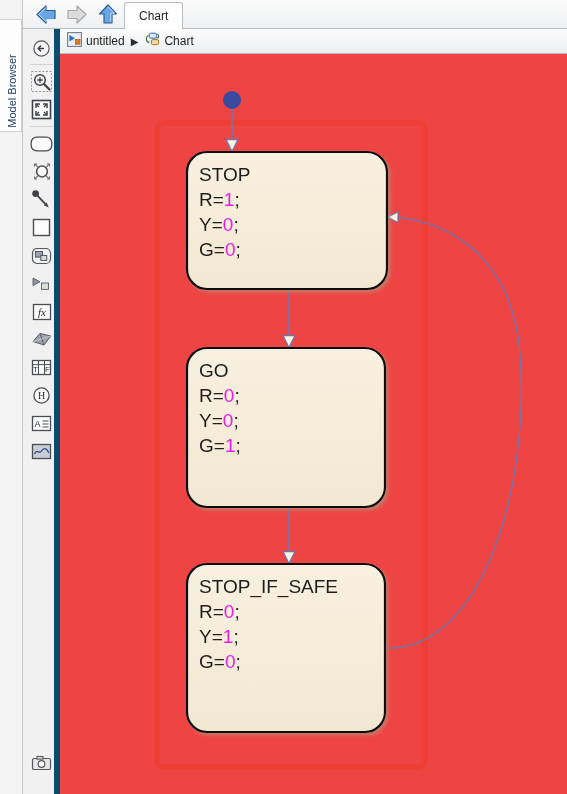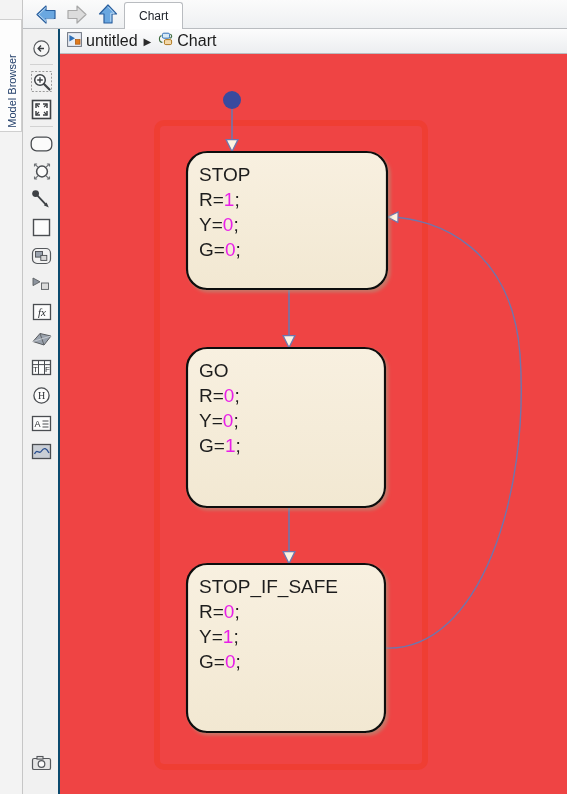--- a/index.html
+++ b/index.html
@@ -45,39 +45,39 @@
     position:absolute;left:101px;top:2px;height:27px;min-width:54px;
     background:#ffffff;border:1px solid #b9bcc0;border-bottom:none;
     border-radius:3px 3px 0 0;
     padding:0 14px;line-height:27px;text-align:center;
     font-size:12px;color:#20242b;box-sizing:border-box;cursor:pointer;
   }
 
   
   .palette{
     position:absolute;left:23px;top:29px;width:37px;height:765px;
-    background:#f1f1f1;border-right:2px solid #0c4a6e;
+    background:#f1f1f1;border-right:6px solid #0c4a6e;
     box-sizing:border-box;
   }
   .ptool{
     position:absolute;left:4px;width:29px;height:27px;
     display:flex;align-items:center;justify-content:center;cursor:pointer;
   }
   .psep{position:absolute;left:7px;width:23px;height:1px;background:#d2d2d2;}
 
   
   .breadcrumb{
     position:absolute;left:60px;top:29px;width:507px;height:25px;
     background:linear-gradient(#fcfcfc,#eceef0);
     border-bottom:1px solid #b9bcc0;
     box-sizing:border-box;
     display:flex;align-items:center;padding-left:7px;
   }
   .bc-item{display:flex;align-items:center;cursor:pointer;}
-  .bc-text{font-size:16px;color:#1c1c1c;margin-left:4px;}
+  .bc-text{font-size:12px;color:#1c1c1c;margin-left:4px;}
   .bc-sep{margin:0 6px;color:#2a2a2a;font-size:10px;}
 
   
   .canvas{
     position:absolute;left:60px;top:54px;width:507px;height:740px;
     background:#ef4444;overflow:hidden;
   }
   .canvas svg{position:absolute;left:0;top:0;}
 
   

